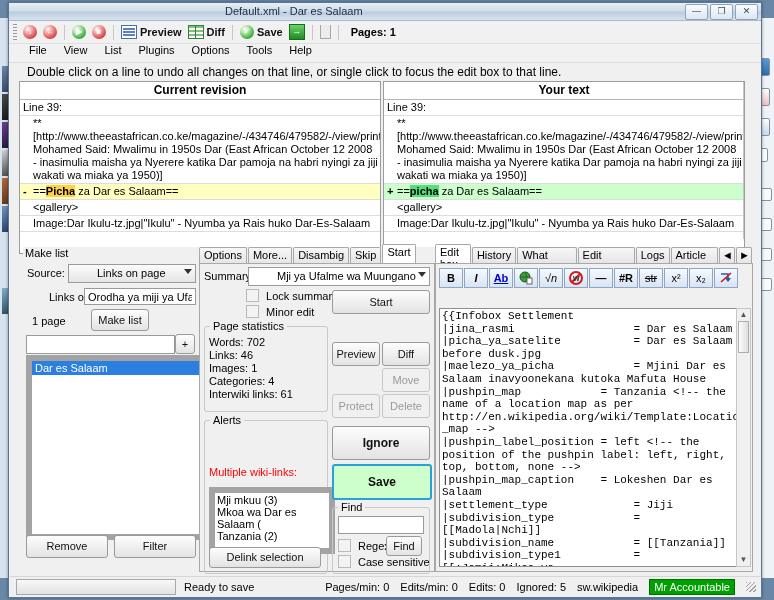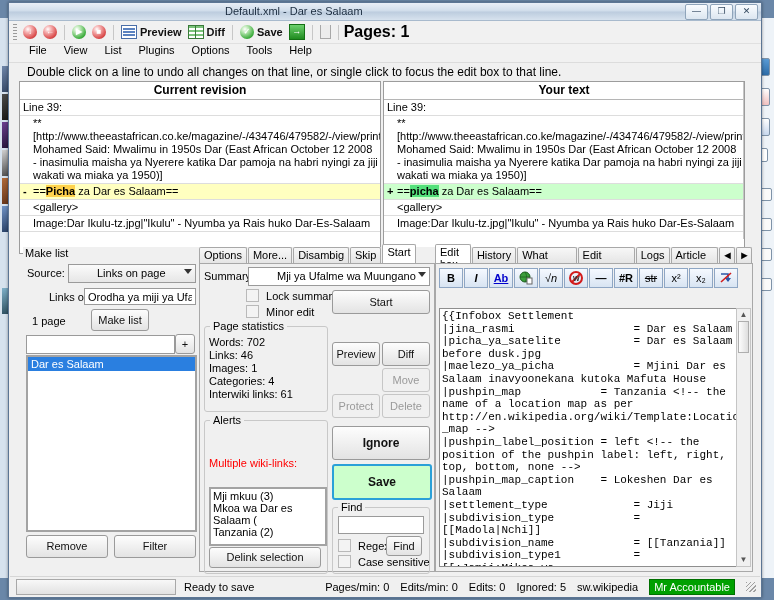--- a/index.html
+++ b/index.html
@@ -41,21 +41,21 @@
   .circ.green{background:radial-gradient(circle at 35% 30%,#fff 0%,#bde8b6 25%,#3fae3f 70%,#1d7a1d 100%);}
   .circ .ar{position:absolute;inset:0;color:#fff;font-size:8px;line-height:14px;text-align:center;font-weight:bold;}
   .sq{width:14px;height:12px;border:1px solid #4a6ea8;background:#fff;position:relative;}
   .sq i{position:absolute;left:1px;right:1px;height:2px;background:#5b82c0;}
   .diffic{width:14px;height:12px;border:1px solid #3a7a3a;background:#fff;display:flex;}
   .diffic i{flex:1;height:100%;background:repeating-linear-gradient(180deg,#7cc47c 0 2px,#fff 2px 4px);}
   .diffic i+i{border-left:1px solid #3a7a3a;}
   .grn-arrow{width:14px;height:14px;background:linear-gradient(180deg,#6ed16e,#1f8b1f);border:1px solid #147014;
      color:#fff;font-size:9px;text-align:center;line-height:13px;font-weight:bold;}
   .trash{width:9px;height:13px;border:1px solid #a8a8a8;border-top:none;background:#ececec;}
-  .pages{font-size:16px;font-weight:bold;margin-left:1px;}
+  .pages{font-size:11px;font-weight:bold;margin-left:8px;}
 
   
   .menubar{height:18px;background:#f1f1f1;display:flex;align-items:flex-start;padding-left:20px;gap:17px;border-bottom:1px solid #dcdcdc;}
   .menubar div{font-size:11px;}
 
   .hint{padding:2px 0 2px 18px;font-size:12px;color:#000;background:#f0f0f0;}
 
   
   .diffwrap{position:absolute;left:10px;top:78px;width:726px;height:173px;display:flex;gap:2px;background:#f0f0f0;}
   .diffcol{width:362px;border:1px solid #9c9c9c;background:#fff;position:relative;overflow:hidden;}
@@ -77,21 +77,21 @@
   .lbl{font-size:11px;}
   .btn{border:1px solid #9a9a9a;border-radius:3px;background:linear-gradient(180deg,#fdfdfd,#e3e3e3);
        font-size:11px;text-align:center;cursor:default;color:#111;font-family:"Liberation Sans",sans-serif;}
   .btn.dis{color:#9a9a9a;background:#f0f0f0;border-color:#c6c6c6;}
   .tin{border:1px solid #9a9a9a;background:#fff;font-size:11px;padding:1px 3px;}
   .combo{border:1px solid #9a9a9a;background:linear-gradient(180deg,#fbfbfb,#e6e6e6);font-size:11px;position:relative;}
   .combo .cv{position:absolute;left:4px;top:2px;padding-left:24px;}
   .combo .cb{position:absolute;right:3px;top:4px;width:0;height:0;border-left:4px solid transparent;border-right:4px solid transparent;border-top:5px solid #333;}
   .combo.flat{background:#fff;}
   .chk{width:11px;height:11px;border:1px solid #b9b9b9;background:#f3f3f3;display:inline-block;vertical-align:-2px;}
-  .lst{border:2px solid #a3a3a3;background:#fff;overflow:hidden;}
+  .lst{border:6px solid #a3a3a3;background:#fff;overflow:hidden;}
   .lsel{background:#2a7fe0;color:#fff;padding:1px 3px;font-size:11px;}
 
   
   #makelist{left:22px;top:246px;width:175px;height:325px;}
   
   #startpanel{left:196px;top:246px;width:235px;height:325px;}
   .tabbar{position:absolute;left:0;top:0;height:17px;display:flex;align-items:flex-end;}
   .tab{border:1px solid #a8a8a8;border-bottom:none;background:linear-gradient(180deg,#f7f7f7,#e4e4e4);
        font-size:11px;padding:1px 4px 1px;margin-right:1px;border-radius:2px 2px 0 0;height:14px;}
   .tab.active{background:#fff;height:16px;border-bottom:1px solid #fff;font-weight:normal;}
@@ -302,21 +302,21 @@
         <div style="position:absolute;left:9px;top:72px;font-size:11px;line-height:13px;">
           <div>Words: 702</div>
           <div>Links: 46</div>
           <div>Images: 1</div>
           <div>Categories: 4</div>
           <div>Interwiki links: 61</div>
         </div>
 
         <div class="grp" style="position:absolute;left:4px;top:156px;width:122px;height:152px;"></div>
         <div style="position:absolute;left:10px;top:150px;background:#f0f0f0;padding:0 3px;font-size:11px;">Alerts</div>
-        <div style="position:absolute;left:9px;top:193px;font-size:11px;color:#ff0000;">Multiple wiki-links:</div>
+        <div style="position:absolute;left:9px;top:202px;font-size:11px;color:#ff0000;">Multiple wiki-links:</div>
         <div class="lst" style="position:absolute;left:9px;top:223px;width:110px;height:53px;padding:1px 2px;line-height:12px;font-size:11px;">
           <div>Mji mkuu (3)</div>
           <div>Mkoa wa Dar es Salaam (</div>
           <div>Tanzania (2)</div>
         </div>
         <div class="btn" style="position:absolute;left:9px;top:283px;width:110px;height:19px;line-height:19px;">Delink selection</div>
 
         <div class="btn" style="position:absolute;left:132px;top:26px;width:96px;height:22px;line-height:22px;">Start</div>
         <div class="btn" style="position:absolute;left:132px;top:78px;width:46px;height:22px;line-height:22px;">Preview</div>
         <div class="btn" style="position:absolute;left:182px;top:78px;width:46px;height:22px;line-height:22px;">Diff</div>

